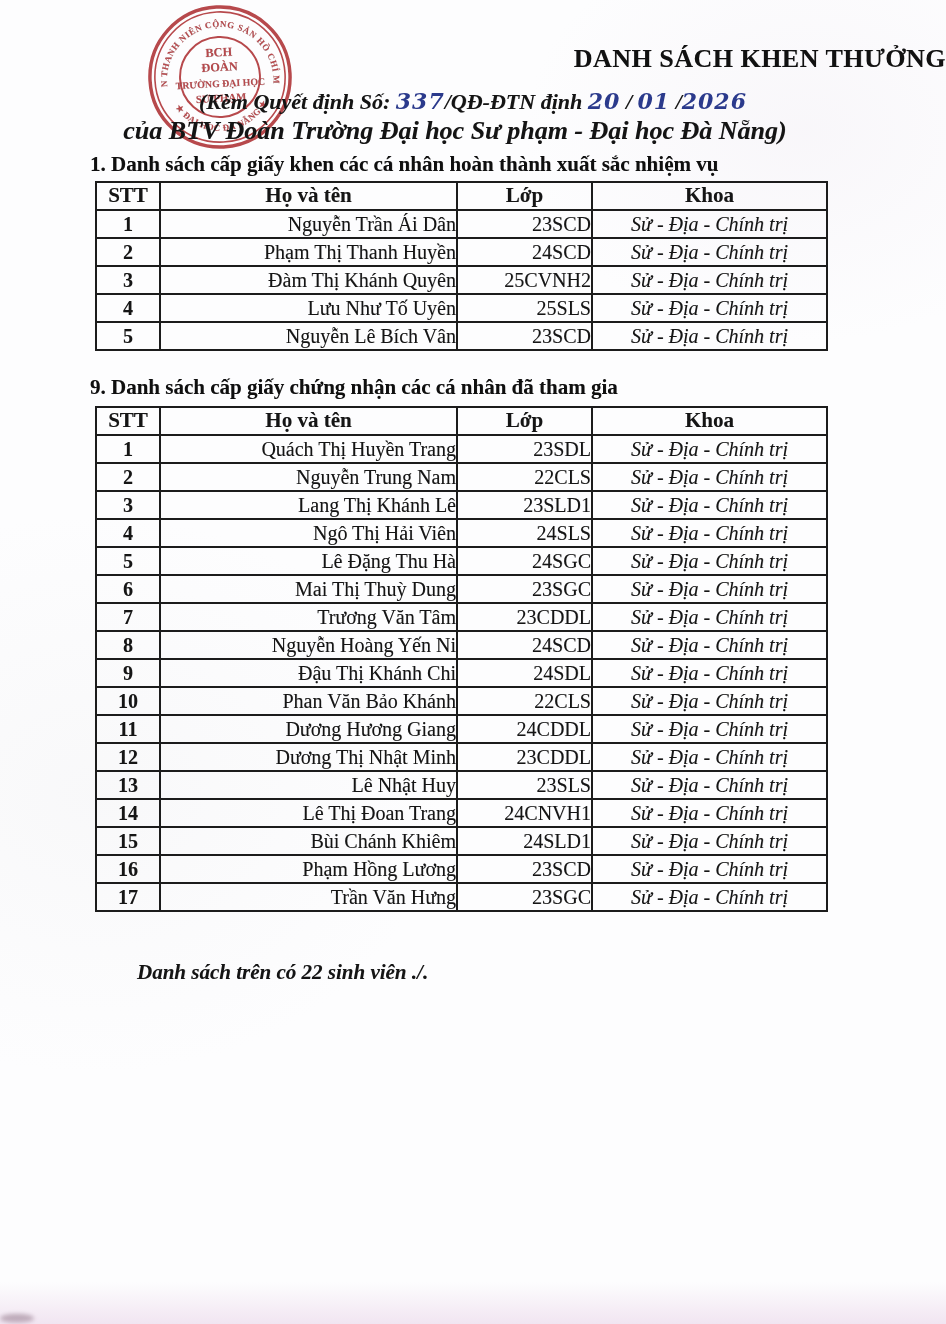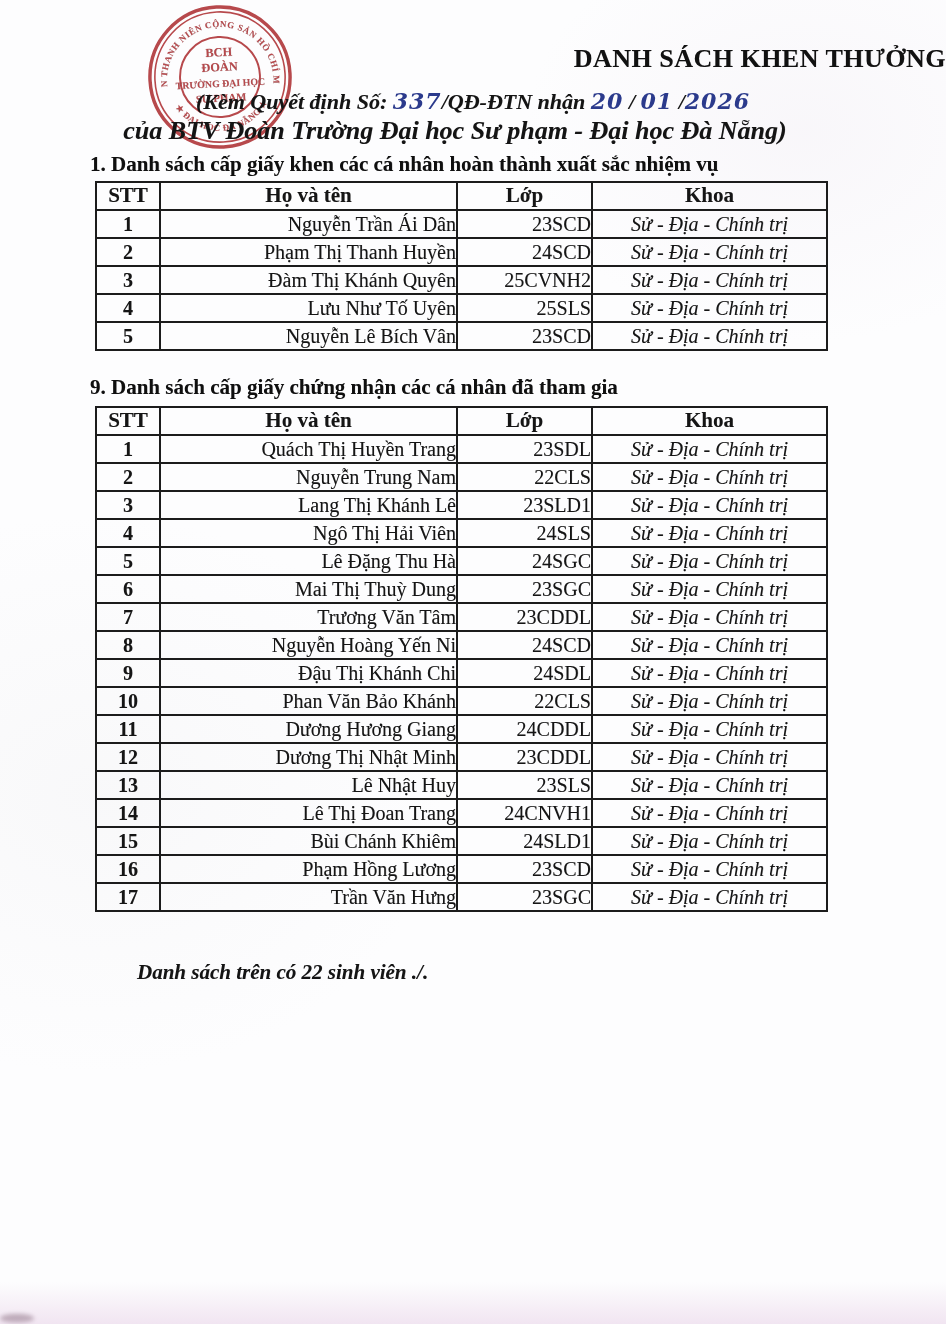--- a/index.html
+++ b/index.html
@@ -102,21 +102,21 @@
       <textPath href="#arcBottom" startOffset="50%" text-anchor="middle">★ ĐẠI HỌC ĐÀ NẴNG ★</textPath>
     </text>
     <text x="75" y="54" text-anchor="middle" font-size="12.5">BCH</text>
     <text x="75" y="69" text-anchor="middle" font-size="12.5">ĐOÀN</text>
     <text x="75" y="85" text-anchor="middle" font-size="10">TRƯỜNG ĐẠI HỌC</text>
     <text x="75" y="100" text-anchor="middle" font-size="11">SƯ PHẠM</text>
   </svg>
 
   <div class="title">DANH SÁCH KHEN THƯỞNG</div>
 
-  <div class="subtitle1"><span>(Kèm Quyết định Số: </span><span class="hw">337</span><span>/QĐ-ĐTN nhận </span><span class="hw">20</span><span> / </span><span class="hw">01</span><span> /</span><span class="hw">2026</span></div>
+  <div class="subtitle1"><span>(Kèm Quyết định Số: </span><span class="hw">337</span><span>/QĐ-ĐTN định </span><span class="hw">20</span><span> / </span><span class="hw">01</span><span> /</span><span class="hw">2026</span></div>
 
   <div class="subtitle2">của BTV Đoàn Trường Đại học Sư phạm - Đại học Đà Nẵng)</div>
 
   <div class="sec-heading" id="sec1-heading">1. Danh sách cấp giấy khen các cá nhân hoàn thành xuất sắc nhiệm vụ</div>
   <table class="list" id="table1">
     <thead>
       <tr>
         <th class="w-stt">STT</th>
         <th class="w-name">Họ và tên</th>
         <th class="w-class">Lớp</th>

